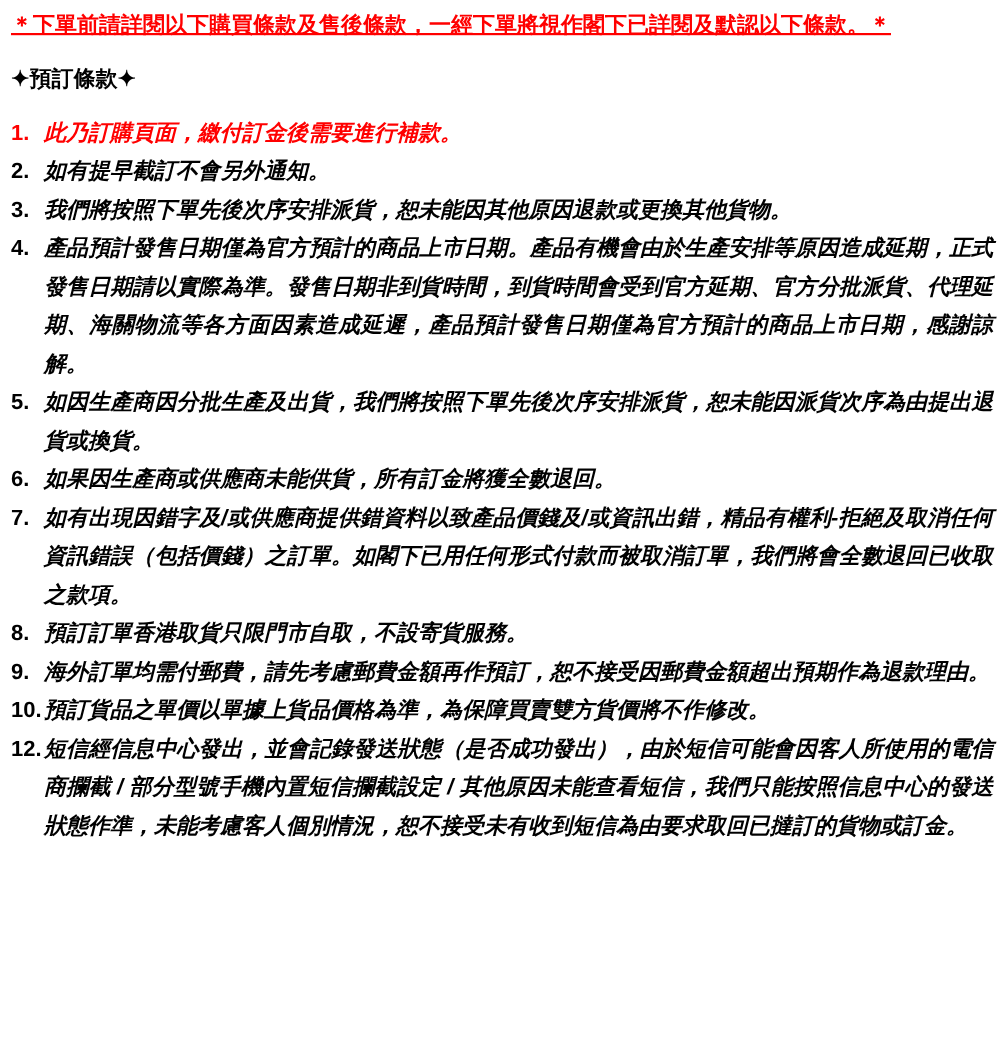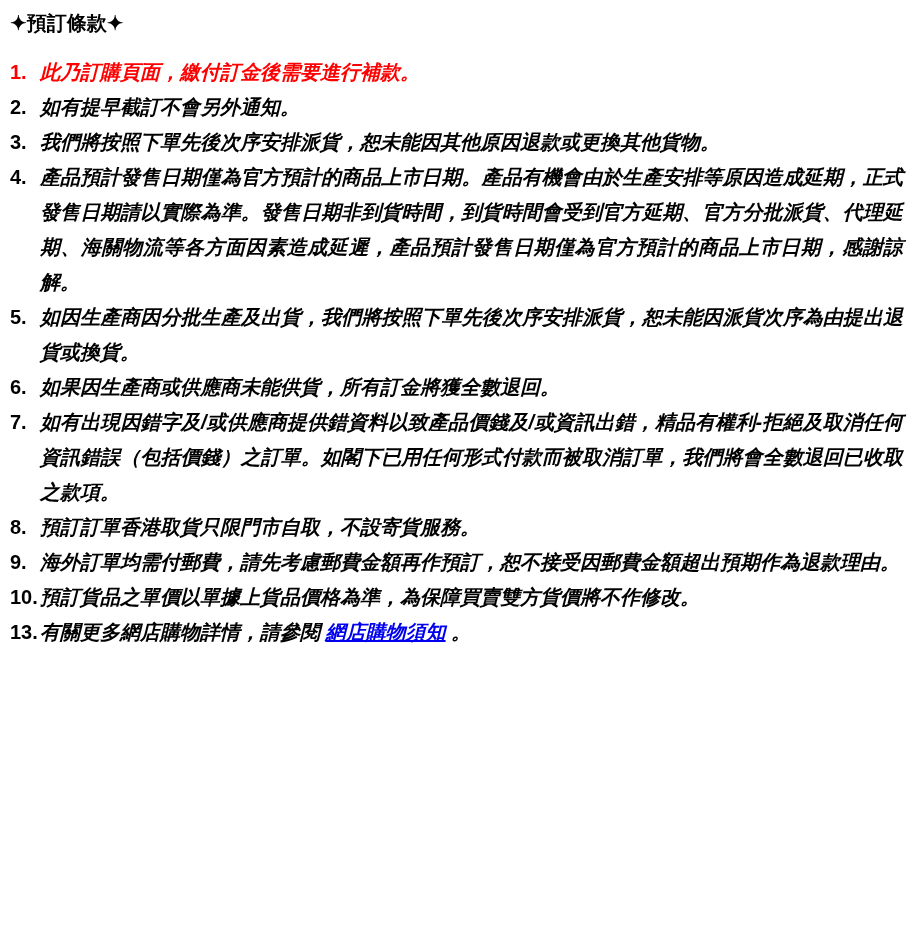--- a/index.html
+++ b/index.html
@@ -55,20 +55,21 @@
   .seg-link {
     color: #0000ee;
     text-decoration: underline;
     cursor: pointer;
   }
 </style>
 </head>
 <body>
 
 <div class="page">
+  <div class="page-title">＊下單前請詳閱以下購買條款及售後條款，一經下單將視作閣下已詳閱及默認以下條款。＊</div>
 
   <div class="section-header">✦預訂條款✦</div>
 
   <div class="terms-list">
       <div class="term-item red">
         <span class="term-number">1.</span>
         <div class="term-text"><span>此乃訂購頁面，繳付訂金後需要進行補款。</span></div>
       </div>
       <div class="term-item">
         <span class="term-number">2.</span>
@@ -100,17 +101,17 @@
       </div>
       <div class="term-item">
         <span class="term-number">9.</span>
         <div class="term-text"><span>海外訂單均需付郵費，請先考慮郵費金額再作預訂，恕不接受因郵費金額超出預期作為退款理由。</span></div>
       </div>
       <div class="term-item">
         <span class="term-number">10.</span>
         <div class="term-text"><span>預訂貨品之單價以單據上貨品價格為準，為保障買賣雙方貨價將不作修改。</span></div>
       </div>
       <div class="term-item">
-        <span class="term-number">13.</span>
-        <div class="term-text"><span>有關更多網店購物詳情，請參閱 </span><a href="#" class="seg-link">網店購物須知</a><span> 。</span></div>
+        <span class="term-number">12.</span>
+        <div class="term-text"><span>短信經信息中心發出，並會記錄發送狀態（是否成功發出），由於短信可能會因客人所使用的電信商攔截 / 部分型號手機內置短信攔截設定 / 其他原因未能查看短信，我們只能按照信息中心的發送狀態作準，未能考慮客人個別情況，恕不接受未有收到短信為由要求取回已撻訂的貨物或訂金。</span></div>
       </div>
     </div>
 </div>
 
 </body></html>

